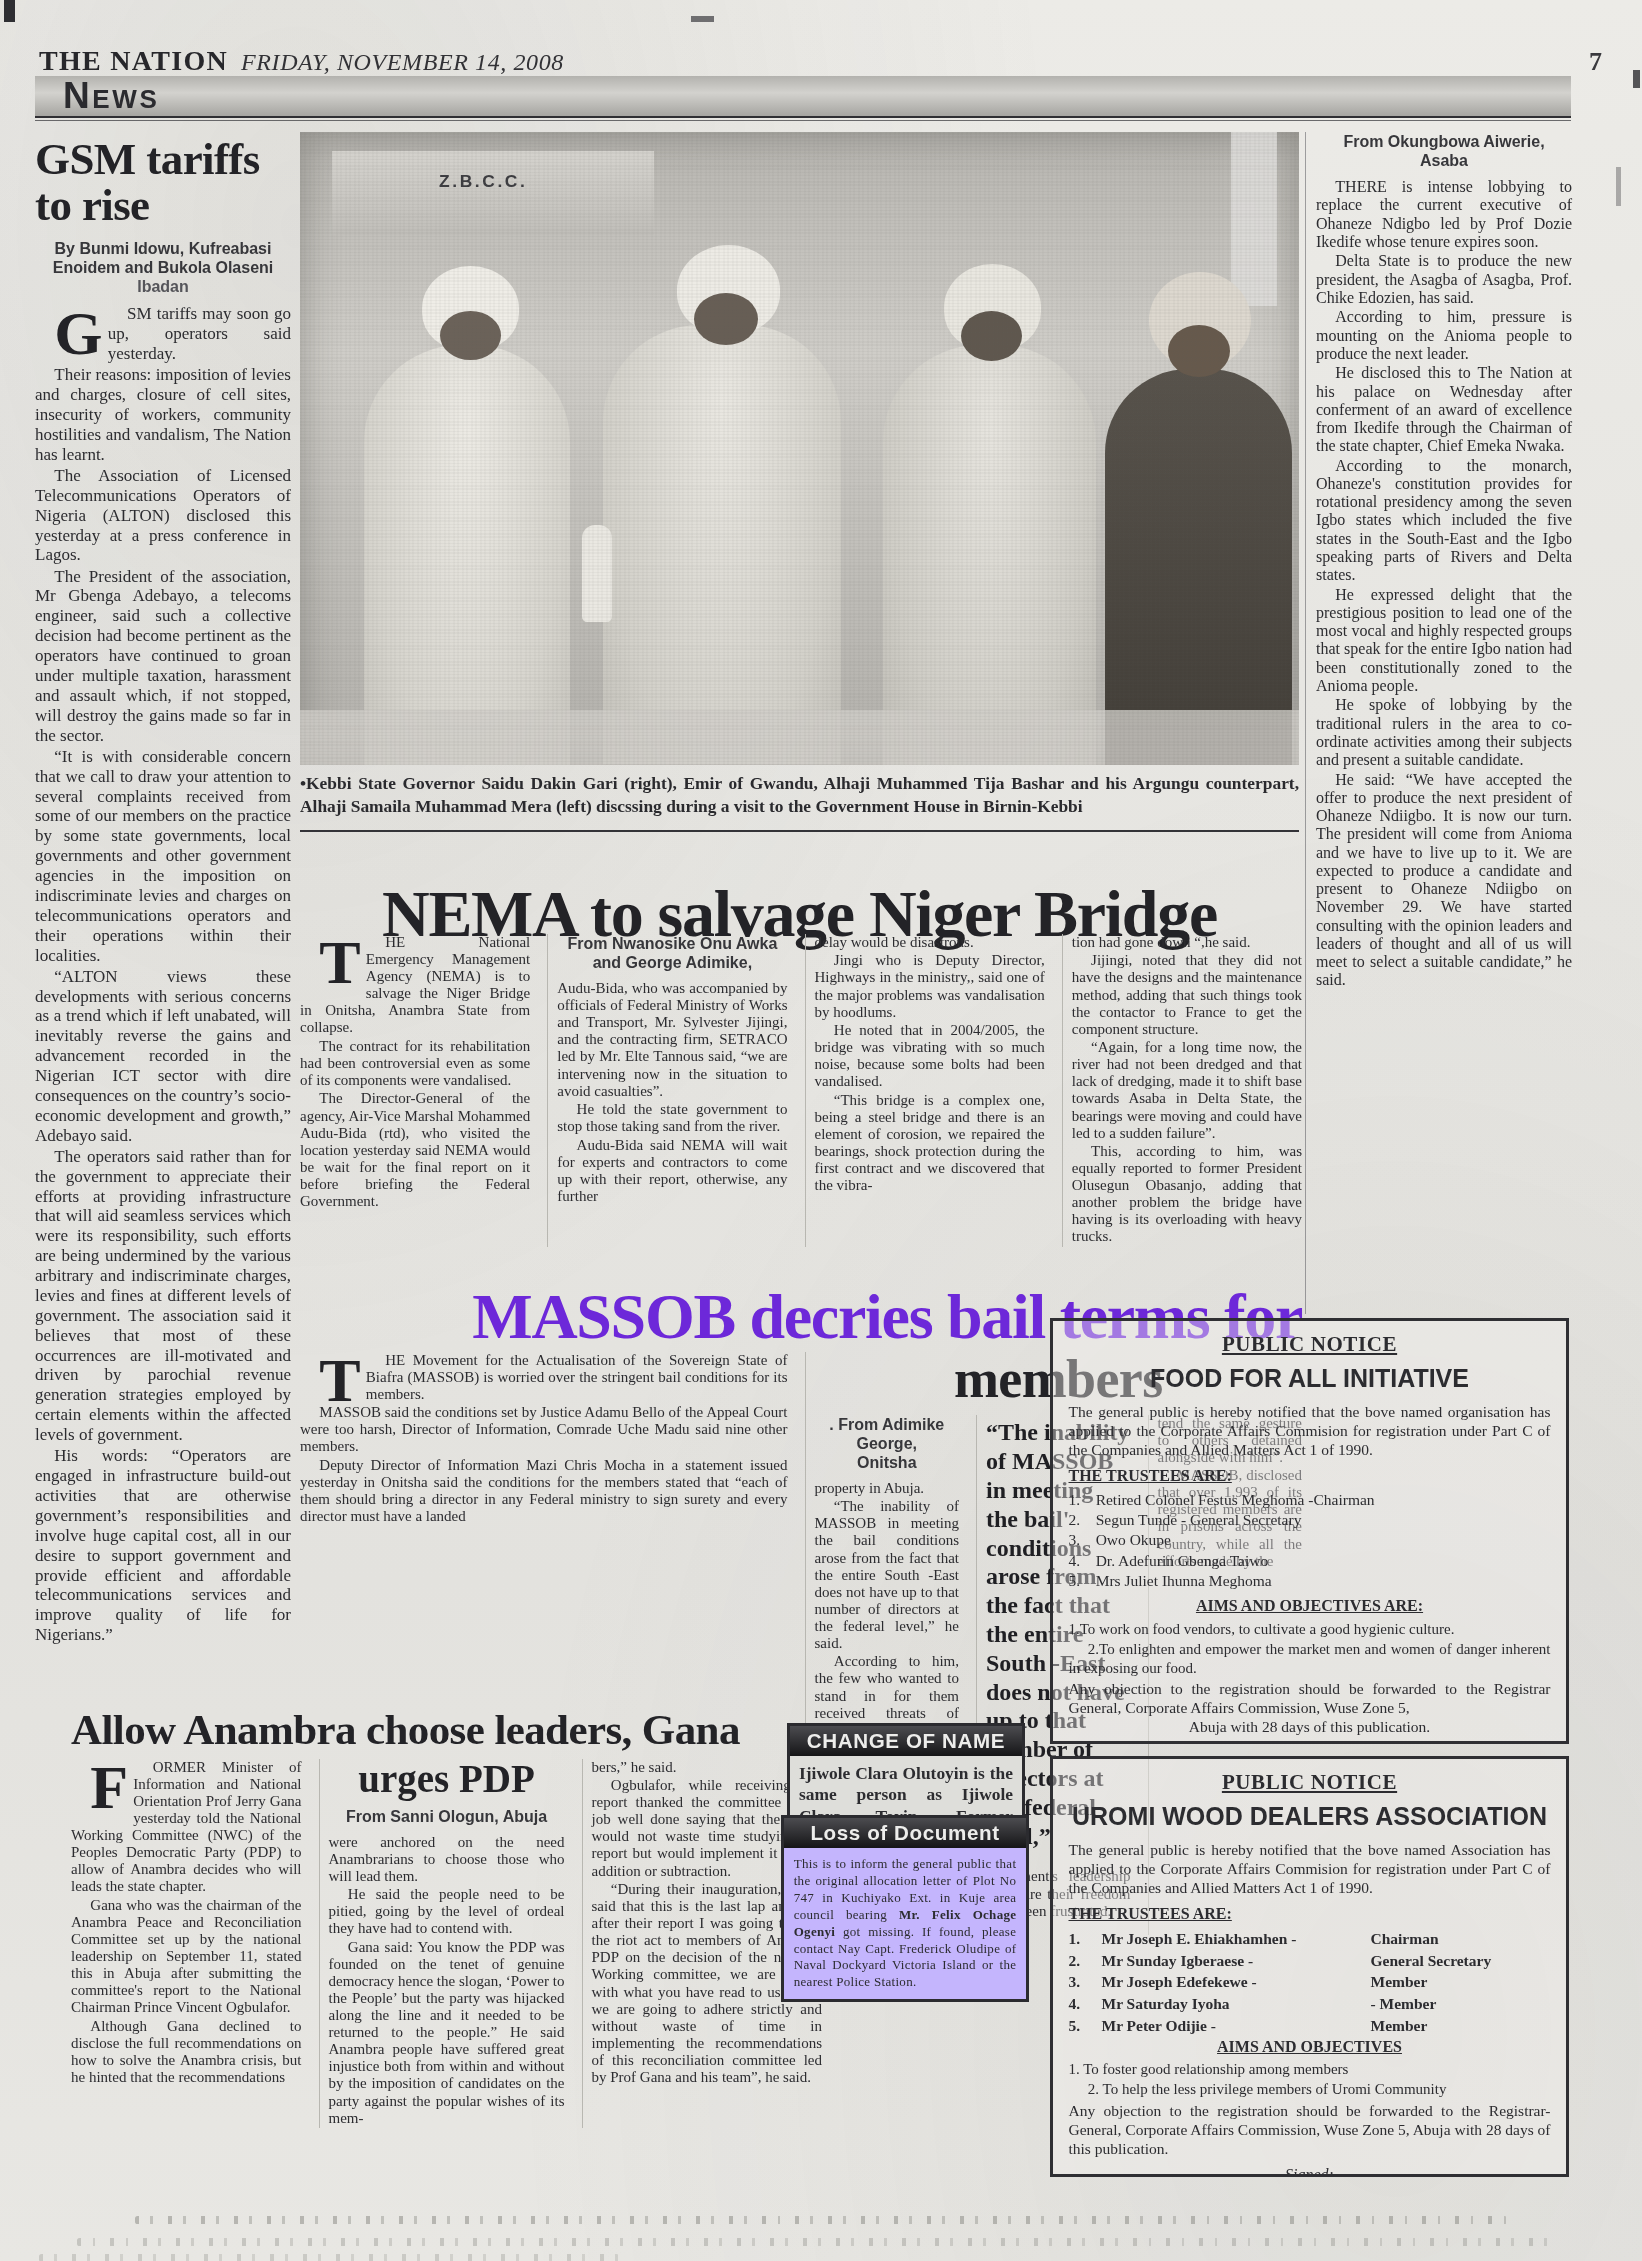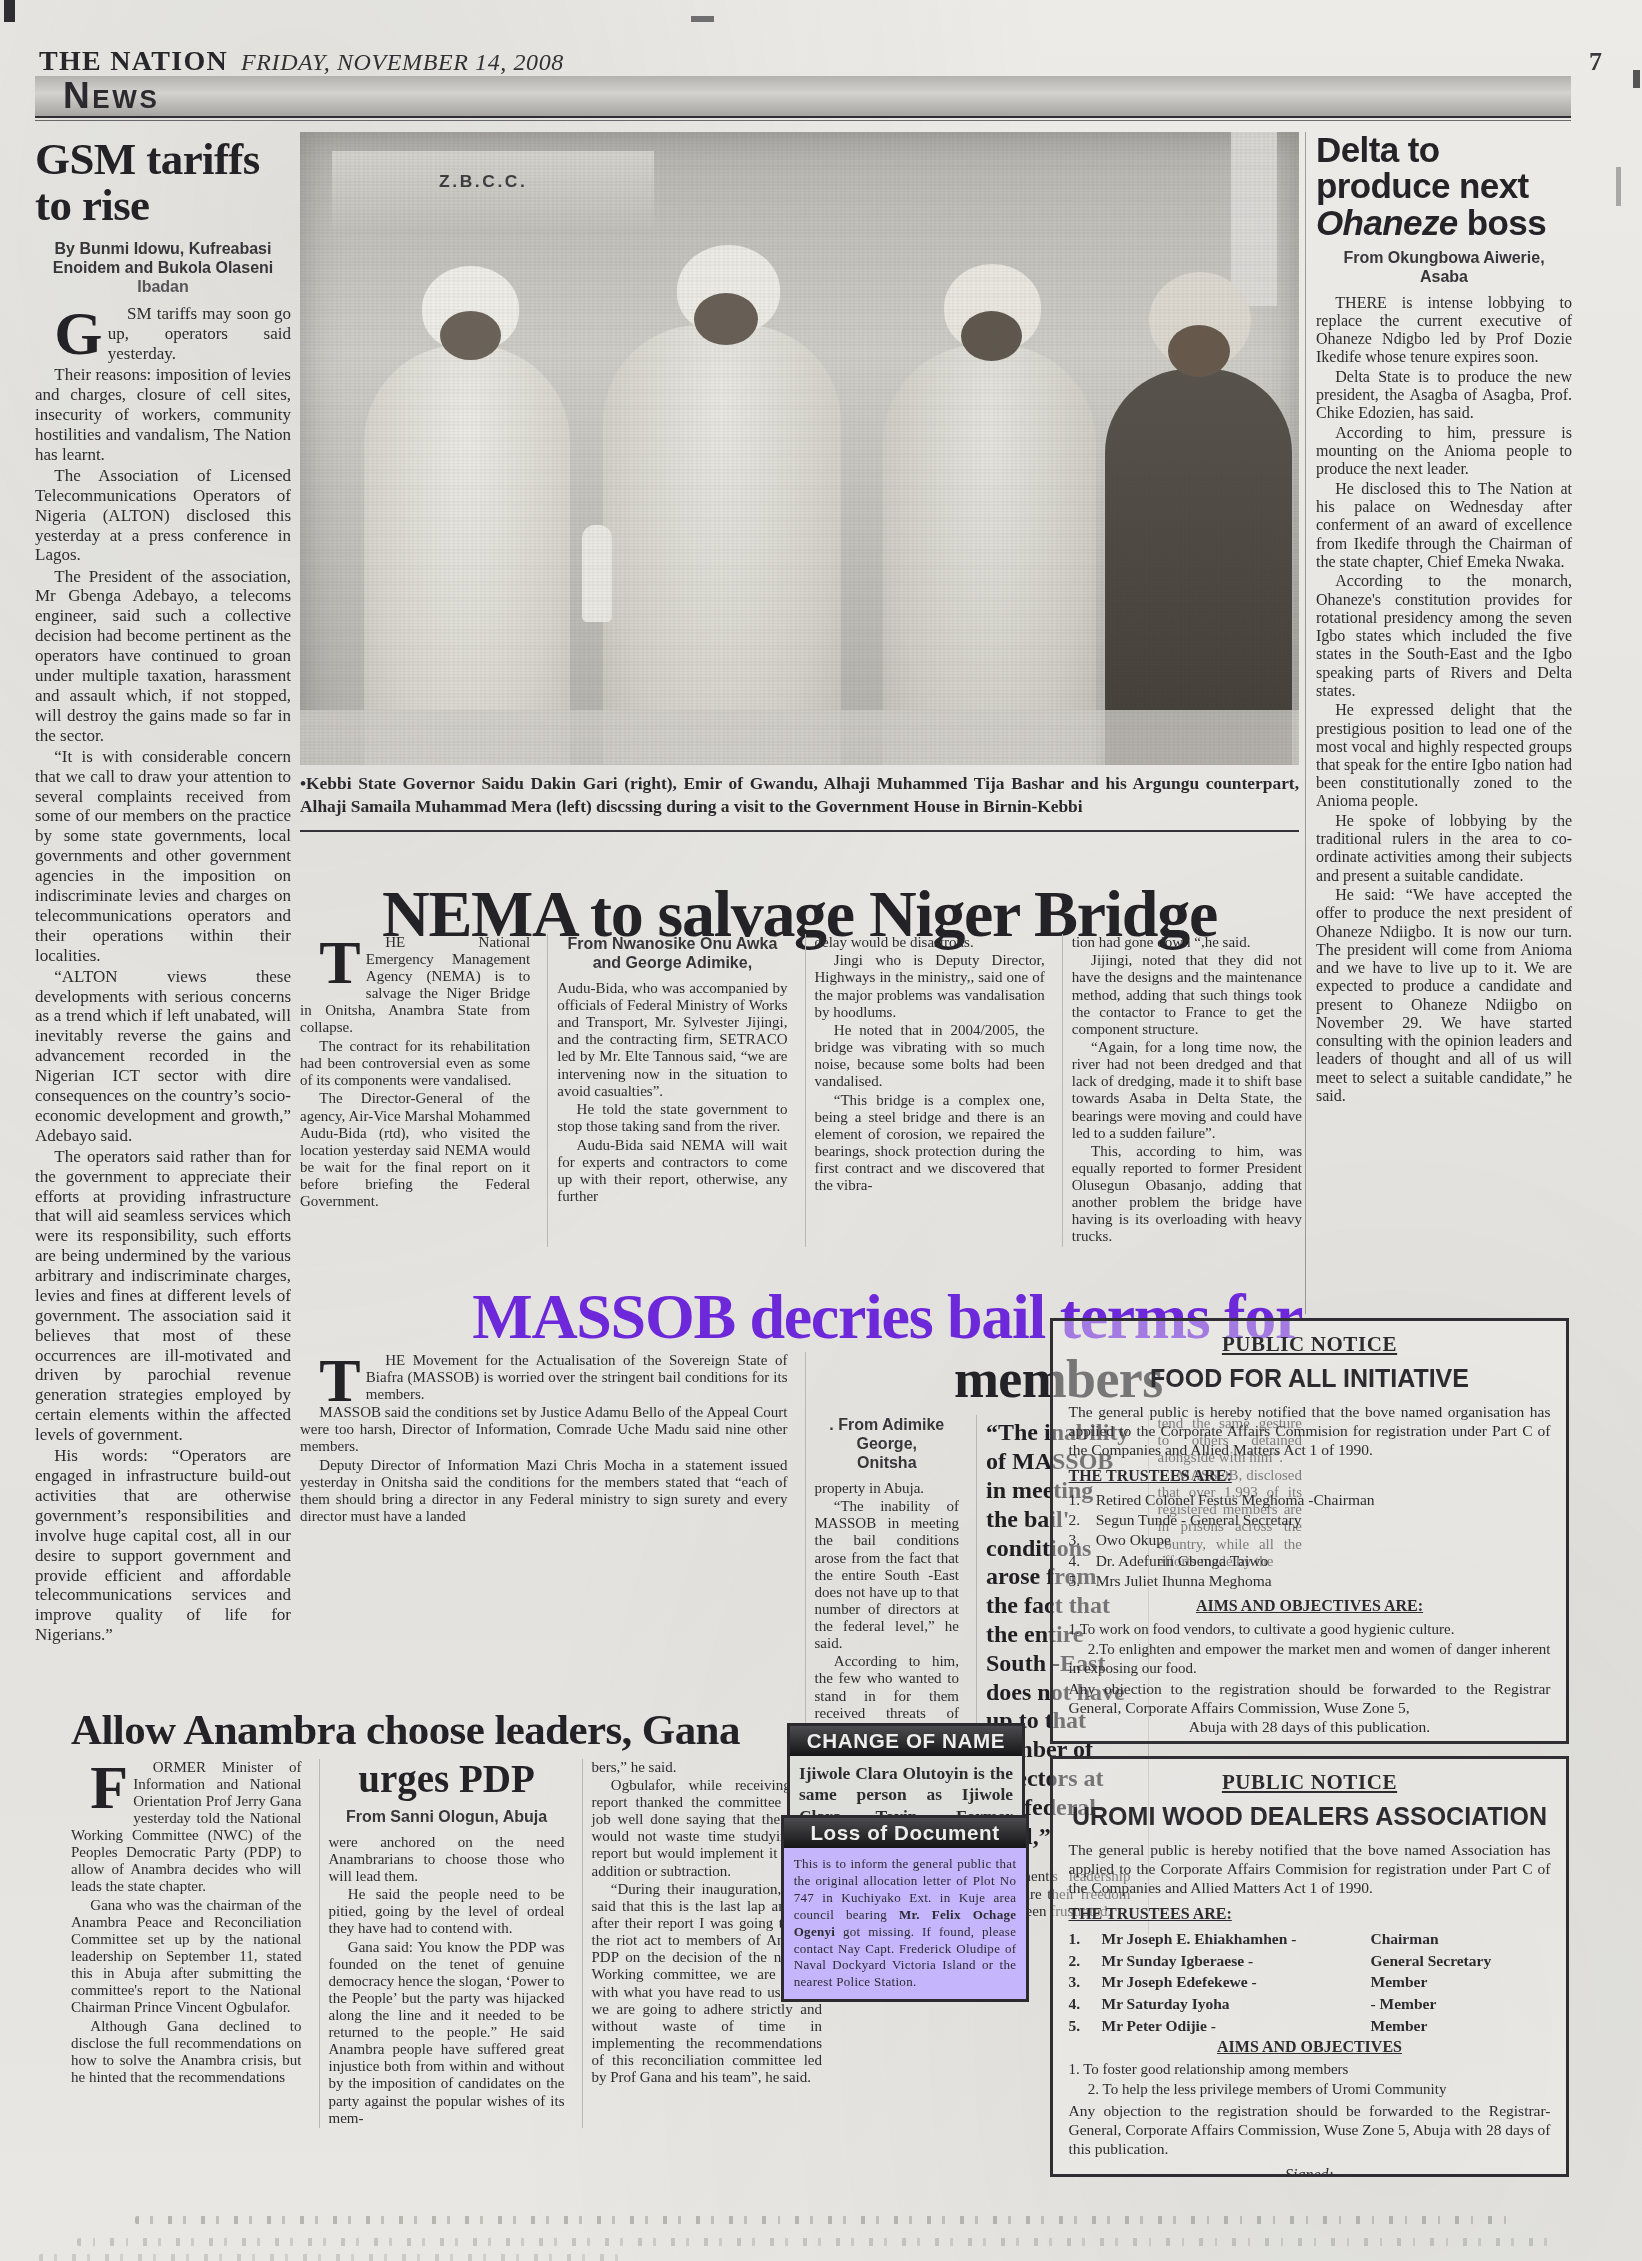--- a/index.html
+++ b/index.html
@@ -291,21 +291,20 @@
     <div class="gana-c3 cont">
         <p class="para">bers,” he said.</p>
         <p class="para">Ogbulafor, while receiving the report thanked the committee for a job well done saying that the NWC would not waste time studying the report but would implement it wit no addition or subtraction.</p>
         <p class="para">“During their inauguration, I had said that this is the last lap and that after their report I was going to read the riot act to members of Anambra PDP on the decision of the national Working committee, we are happy with what you have read to us today, we are going to adhere strictly and without waste of time in implementing the recommendations of this reconciliation committee led by Prof Gana and his team”, he said.</p>
       </div>
   </div>
 </div>
 
 <div class="abs rule" id="vrule-right"></div>
 <div class="abs" id="delta">
-  <h1 class="delta-h1"><span>Delta to produce next </span><span class="it">Ohaneze</span><span> boss</span></h1>
   <div class="byline-sans"><span>From Okungbowa Aiwerie,</span><br><span>Asaba</span></div>
   <div>
       <p class="para">THERE is intense lobbying to replace the current executive of Ohaneze Ndigbo led by Prof Dozie Ikedife whose tenure expires soon.</p>
       <p class="para">Delta State is to produce the new president, the Asagba of Asagba, Prof. Chike Edozien, has said.</p>
       <p class="para">According to him, pressure is mounting on the Anioma people to produce the next leader.</p>
       <p class="para">He disclosed this to The Nation at his palace on Wednesday after conferment of an award of excellence from Ikedife through the Chairman of the state chapter, Chief Emeka Nwaka.</p>
       <p class="para">According to the monarch, Ohaneze's constitution provides for rotational presidency among the seven Igbo states which included the five states in the South-East and the Igbo speaking parts of Rivers and Delta states.</p>
       <p class="para">He expressed delight that the prestigious position to lead one of the most vocal and highly respected groups that speak for the entire Igbo nation had been constitutionally zoned to the Anioma people.</p>
       <p class="para">He spoke of lobbying by the traditional rulers in the area to co-ordinate activities among their subjects and present a suitable candidate.</p>
       <p class="para">He said: “We have accepted the offer to produce the next president of Ohaneze Ndiigbo. It is now our turn. The president will come from Anioma and we have to live up to it. We are expected to produce a candidate and present to Ohaneze Ndiigbo on November 29. We have started consulting with  the opinion leaders and leaders of thought and all of us will meet to select a suitable candidate,” he said.</p>

